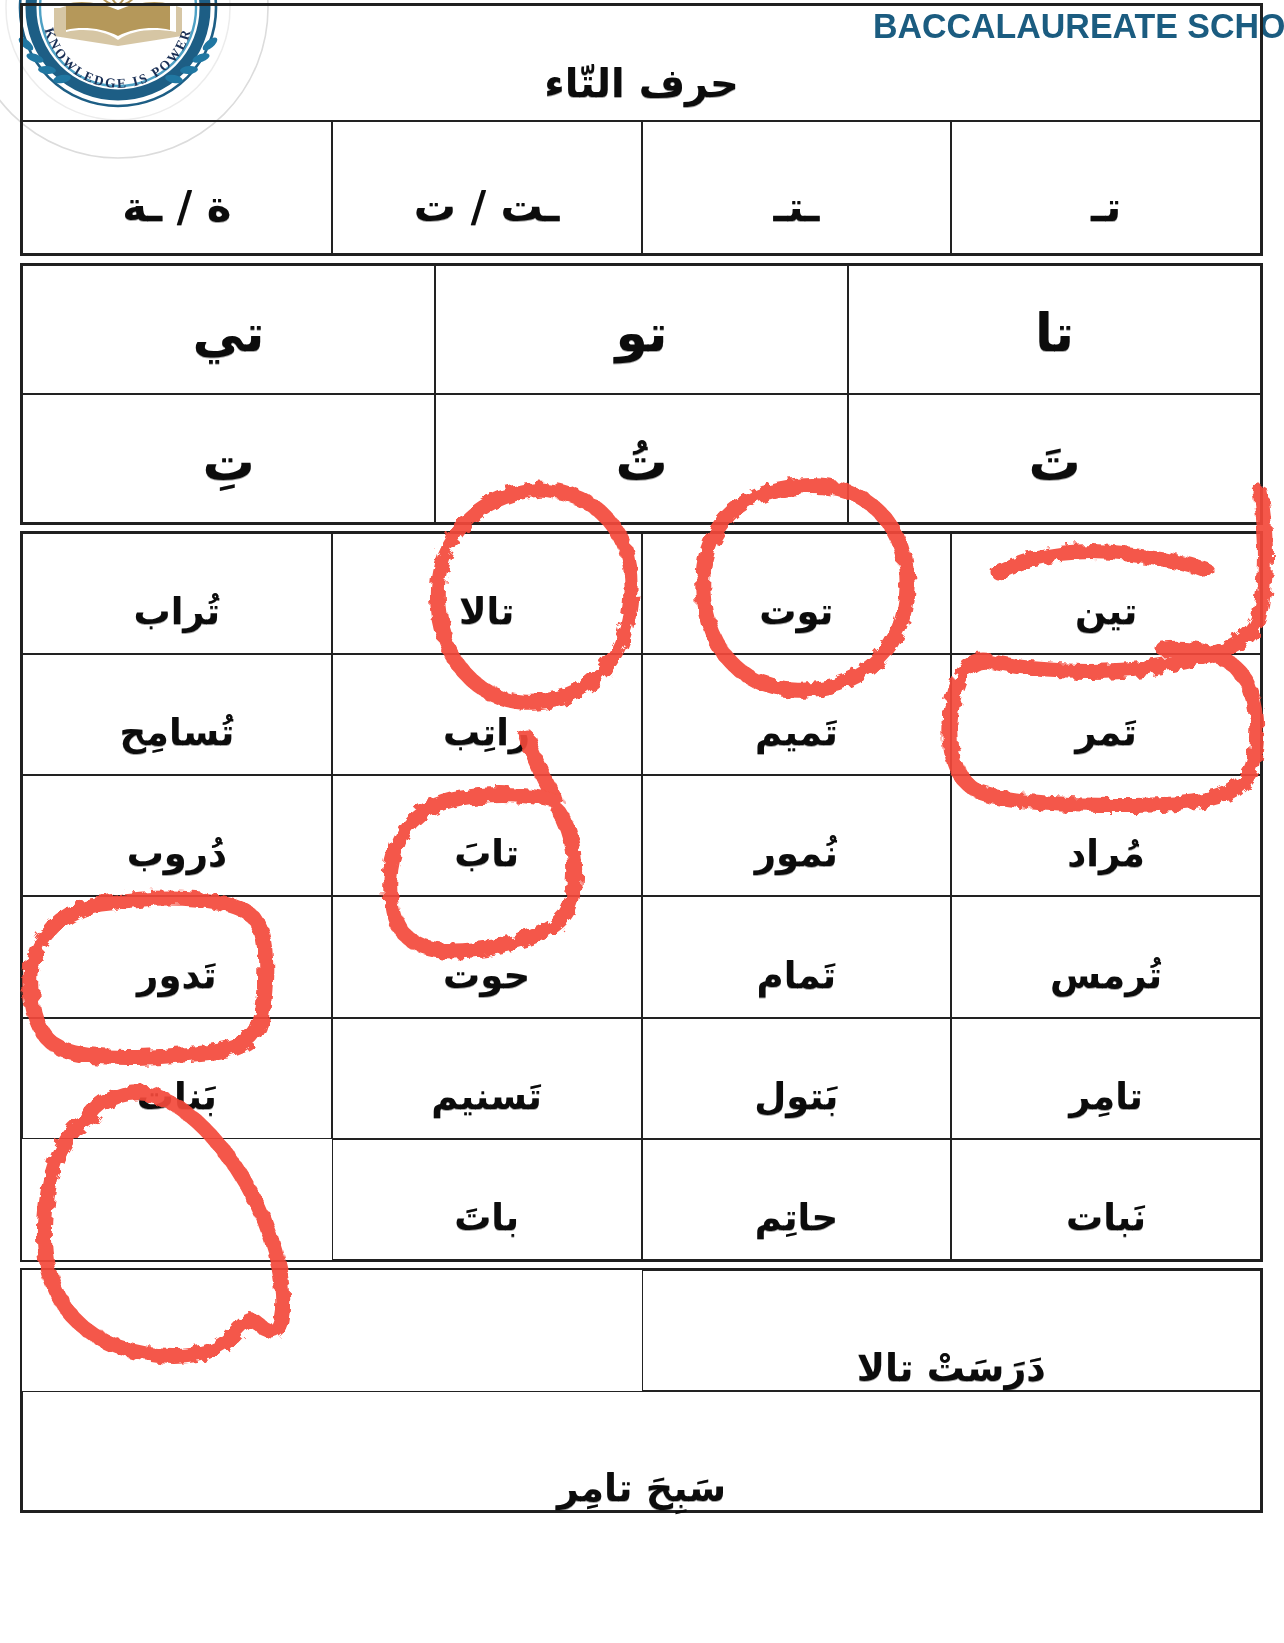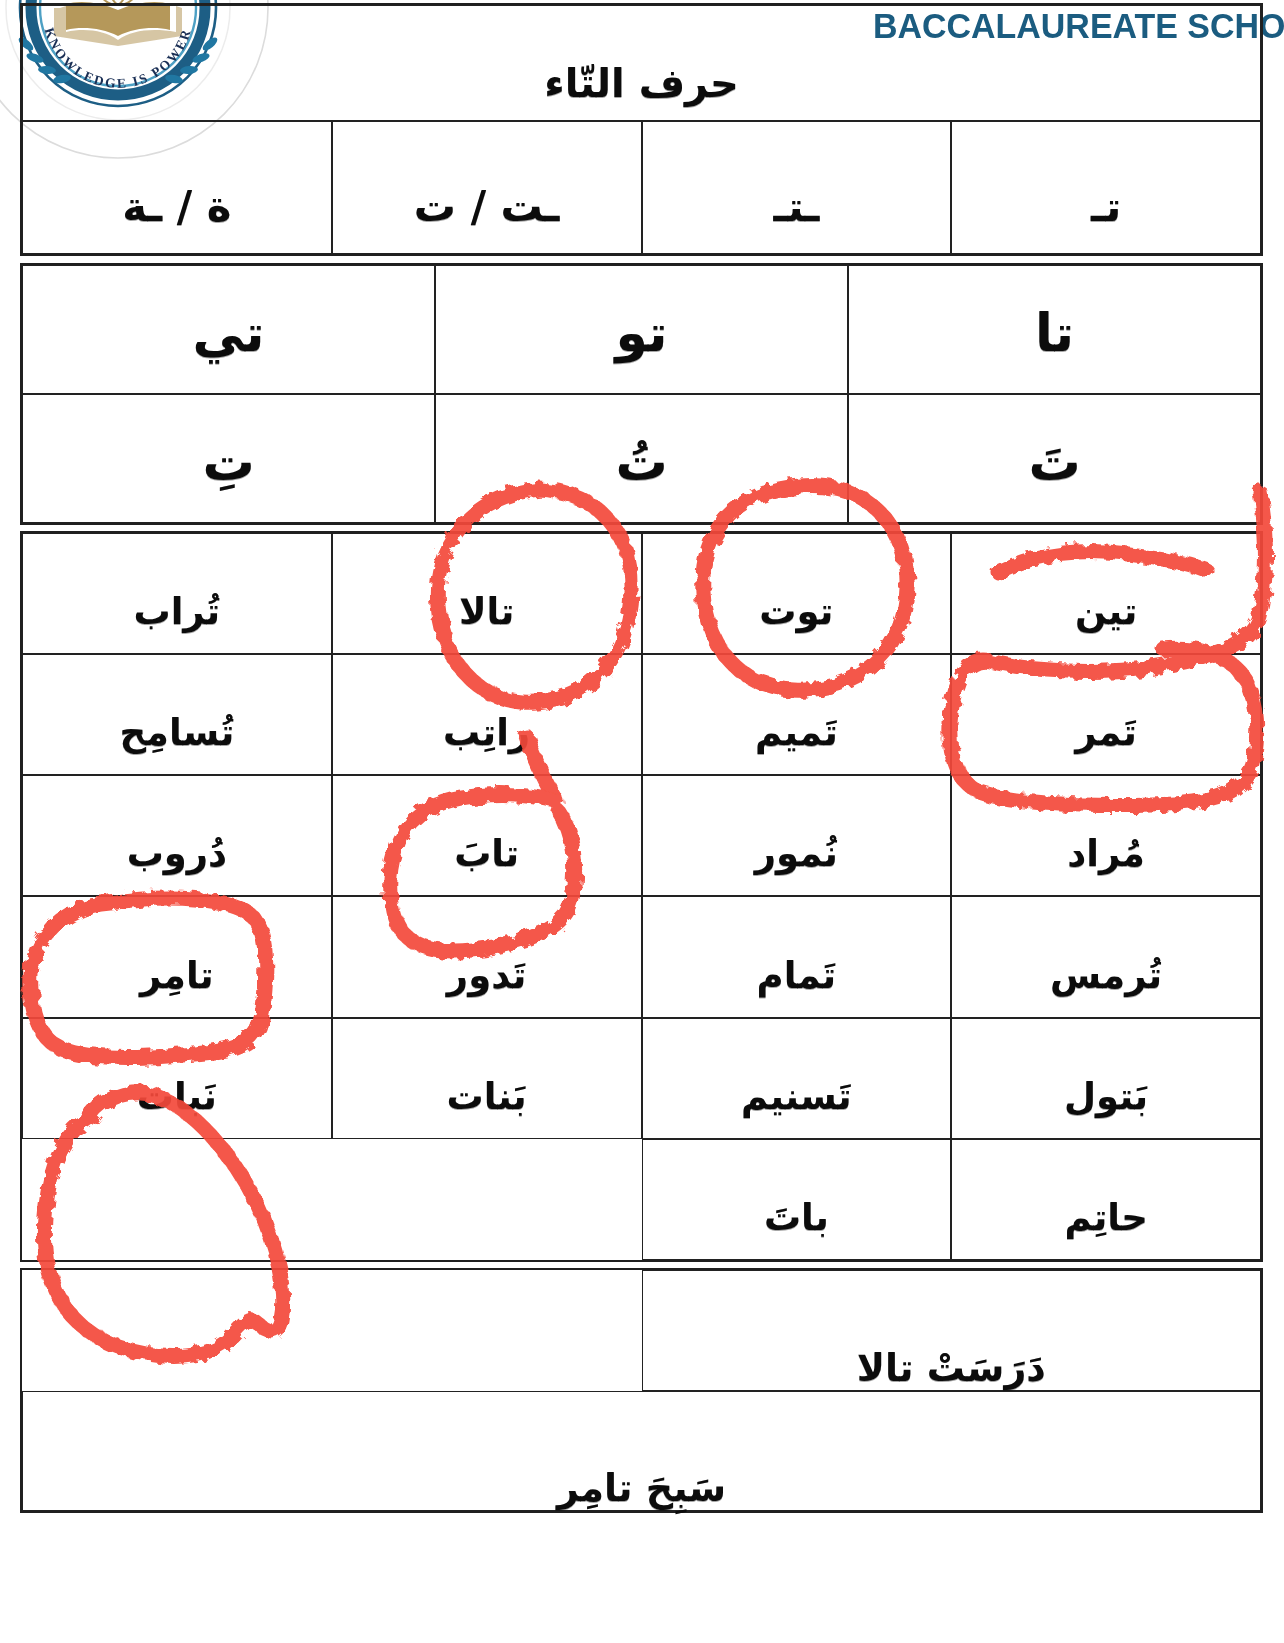--- a/index.html
+++ b/index.html
@@ -115,20 +115,21 @@
   <div class="cell">تَمر</div>
   <div class="cell">تَميم</div>
   <div class="cell">راتِب</div>
   <div class="cell">تُسامِح</div>
   <div class="cell">مُراد</div>
   <div class="cell">نُمور</div>
   <div class="cell">تابَ</div>
   <div class="cell">دُروب</div>
   <div class="cell">تُرمس</div>
   <div class="cell">تَمام</div>
+  <div class="cell">حوت</div>
   <div class="cell">تَدور</div>
   <div class="cell">تامِر</div>
   <div class="cell">بَتول</div>
   <div class="cell">تَسنيم</div>
   <div class="cell">بَنات</div>
   <div class="cell">نَبات</div>
   <div class="cell">حاتِم</div>
   <div class="cell">باتَ</div>
 </div>
 

